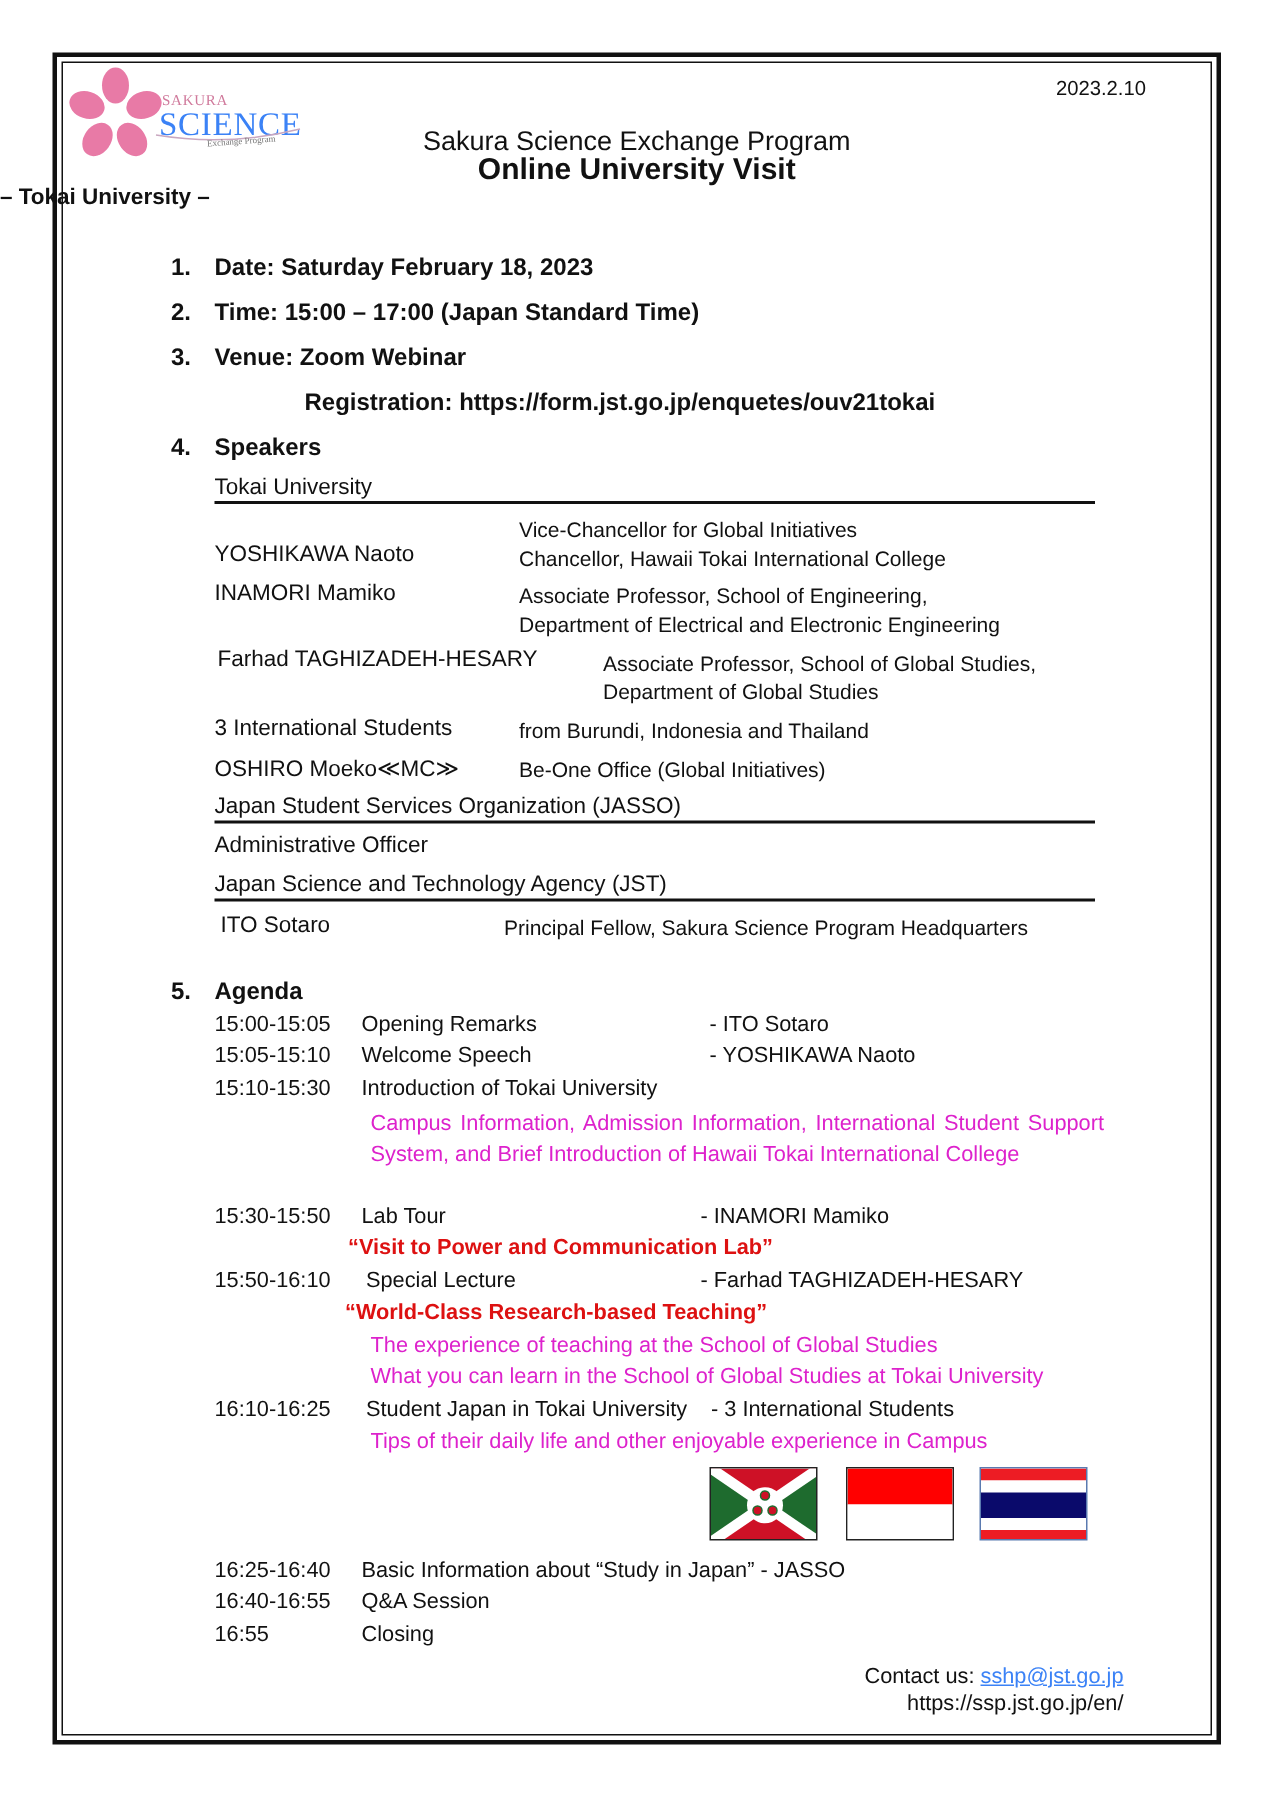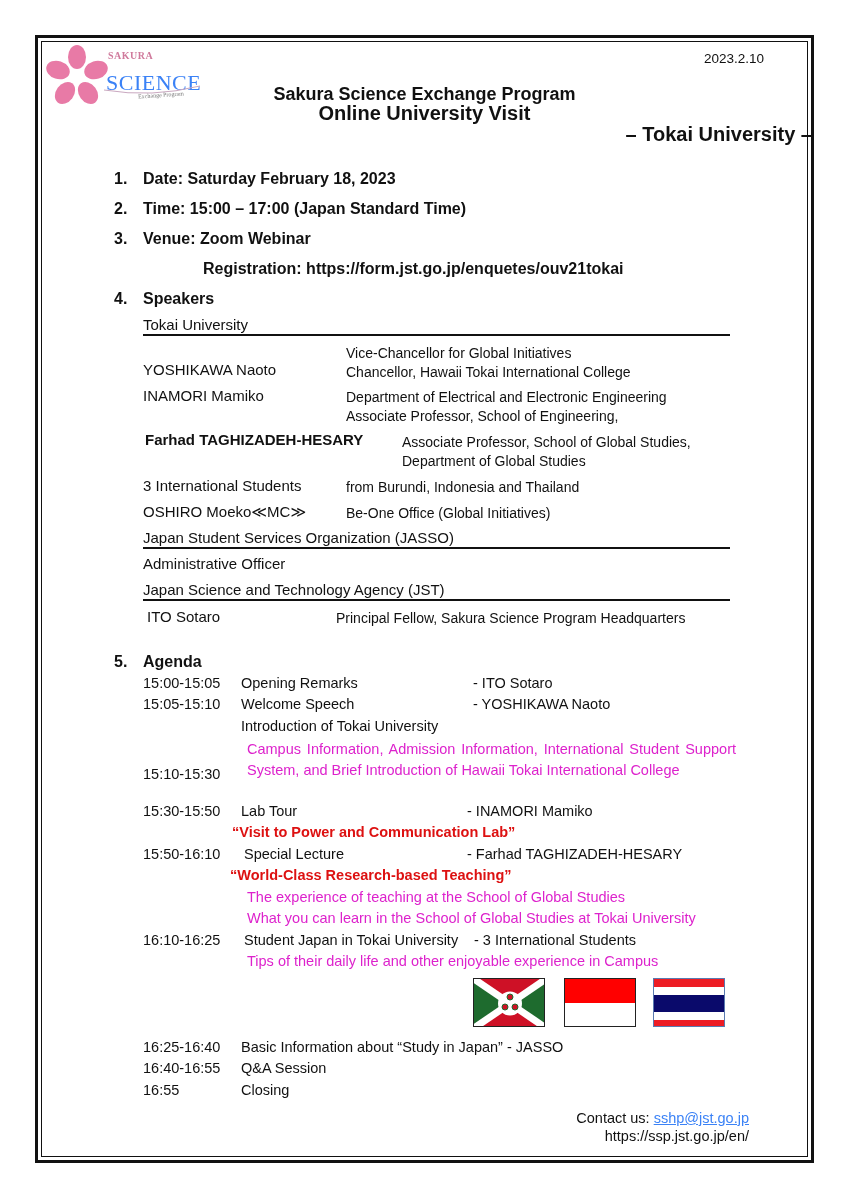--- a/index.html
+++ b/index.html
@@ -6,31 +6,31 @@
   body { width: 849px; height: 1200px; position: relative; overflow: hidden;
          font-family: "Liberation Sans", sans-serif; color: #111; }
   .frame-outer { position: absolute; left: 35px; top: 35px; width: 773px; height: 1122px;
                  border: 3px solid #111; }
   .frame-inner { position: absolute; left: 41px; top: 41px; width: 765px; height: 1114px;
                  border: 1px solid #111; }
   .abs { position: absolute; white-space: nowrap; }
 
   
   .logo { position: absolute; left: 46px; top: 42px; width: 160px; height: 66px; }
-  .logo-sakura { position: absolute; left: 62px; top: 8px; font-family: "Liberation Serif", serif;
-                 font-size: 10px; color: #d07a9c; letter-spacing: 0.5px; font-weight: bold; }
+  .logo-sakura { position: absolute; left: 62px; top: 20px; font-family: "Liberation Serif", serif;
+                 font-size: 10px; color: #d07a9c; letter-spacing: 0.5px; }
   .logo-science { position: absolute; left: 60px; top: 28px; font-family: "Liberation Serif", serif;
                   font-size: 22px; color: #3b82f6; letter-spacing: 0.5px; }
   .logo-sub { position: absolute; left: 92px; top: 50px; font-family: "Liberation Serif", serif;
               font-size: 6px; color: #777; transform: rotate(-4deg); }
 
   .date { right: 85px; top: 51px; font-size: 13.5px; }
-  .t1 { left: 0; width: 849px; text-align: center; top: 84px; font-size: 18px; font-weight: bold; padding-left: 0; }
+  .t1 { left: 0; width: 849px; text-align: center; top: 84px; font-size: 18px; font-weight: normal; padding-left: 0; }
   .t2 { left: 0; width: 849px; text-align: center; top: 102px; font-size: 20px; font-weight: bold; }
-  .t3 { left: 0; width: 812px; text-align: right; top: 123px; font-size: 20px; font-weight: bold; }
+  .t3 { left: 0; width: 812px; text-align: left; top: 123px; font-size: 15px; font-weight: bold; }
 
   .item { font-size: 16px; font-weight: bold; }
   .num { position: absolute; left: 114px; }
   .itext { position: absolute; left: 143px; }
 
   .spk { font-size: 15px; }
   .role { font-size: 14px; line-height: 19px; }
   .org { position: absolute; left: 143px; width: 587px; border-bottom: 2px solid #111;
          font-size: 15px; padding-bottom: 1px; }
 
@@ -93,25 +93,25 @@
 <div class="org" style="top:316px;">Tokai University</div>
 
 <div class="abs spk" style="top:361px;left:143px;">YOSHIKAWA Naoto</div>
 <div class="abs role" style="top:344px;left:346px;">
   <div>Vice-Chancellor for Global Initiatives</div>
   <div>Chancellor, Hawaii Tokai International College</div>
 </div>
 
 <div class="abs spk" style="top:387px;left:143px;">INAMORI Mamiko</div>
 <div class="abs role" style="top:388px;left:346px;">
+  <div>Associate Professor, School of Engineering,</div>
   <div>Department of Electrical and Electronic Engineering</div>
-  <div>Associate Professor, School of Engineering,</div>
-</div>
-
-<div class="abs spk" style="top:431px;left:145px;font-weight:bold;">Farhad TAGHIZADEH-HESARY</div>
+</div>
+
+<div class="abs spk" style="top:431px;left:145px;">Farhad TAGHIZADEH-HESARY</div>
 <div class="abs role" style="top:433px;left:402px;">
   <div>Associate Professor, School of Global Studies,</div>
   <div>Department of Global Studies</div>
 </div>
 
 <div class="abs spk" style="top:477px;left:143px;">3 International Students</div>
 <div class="abs role" style="top:478px;left:346px;">from Burundi, Indonesia and Thailand</div>
 
 <div class="abs spk" style="top:503px;left:143px;">OSHIRO Moeko≪MC≫</div>
 <div class="abs role" style="top:504px;left:346px;">Be-One Office (Global Initiatives)</div>
@@ -129,21 +129,21 @@
 </div>
 
 <div class="abs ag" style="top:675px;left:143px;">15:00-15:05</div>
 <div class="abs ag" style="top:675px;left:241px;">Opening Remarks</div>
 <div class="abs ag" style="top:675px;left:473px;">- ITO Sotaro</div>
 
 <div class="abs ag" style="top:696px;left:143px;">15:05-15:10</div>
 <div class="abs ag" style="top:696px;left:241px;">Welcome Speech</div>
 <div class="abs ag" style="top:696px;left:473px;">- YOSHIKAWA Naoto</div>
 
-<div class="abs ag" style="top:718px;left:143px;margin-top:48px;">15:10-15:30</div>
+<div class="abs ag" style="top:718px;left:143px;">15:10-15:30</div>
 <div class="abs ag" style="top:718px;left:241px;">Introduction of Tokai University</div>
 <div class="abs ag magenta just" style="top:739px;left:247px;width:489px;line-height:21px;">Campus Information, Admission Information, International Student Support System, and Brief Introduction of Hawaii Tokai International College</div>
 
 <div class="abs ag" style="top:803px;left:143px;">15:30-15:50</div>
 <div class="abs ag" style="top:803px;left:241px;">Lab Tour</div>
 <div class="abs ag" style="top:803px;left:467px;">- INAMORI Mamiko</div>
 <div class="abs ag red" style="top:824px;left:232px;">“Visit to Power and Communication Lab”</div>
 
 <div class="abs ag" style="top:846px;left:143px;">15:50-16:10</div>
 <div class="abs ag" style="top:846px;left:244px;">Special Lecture</div>

